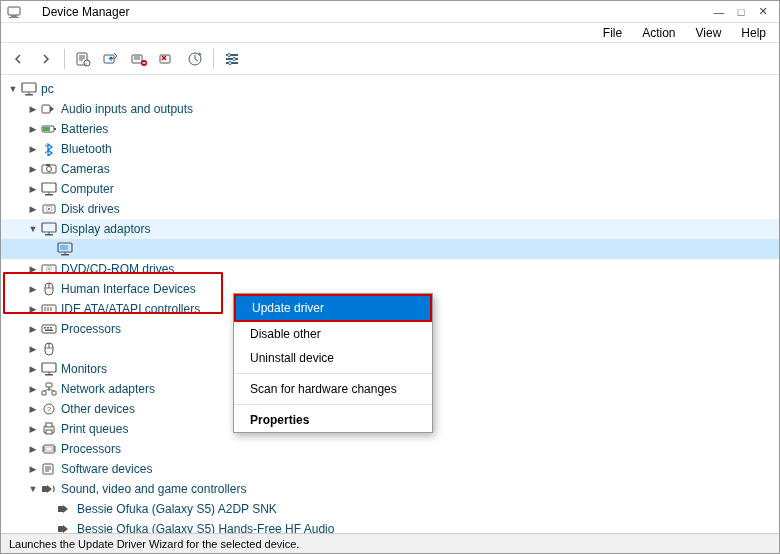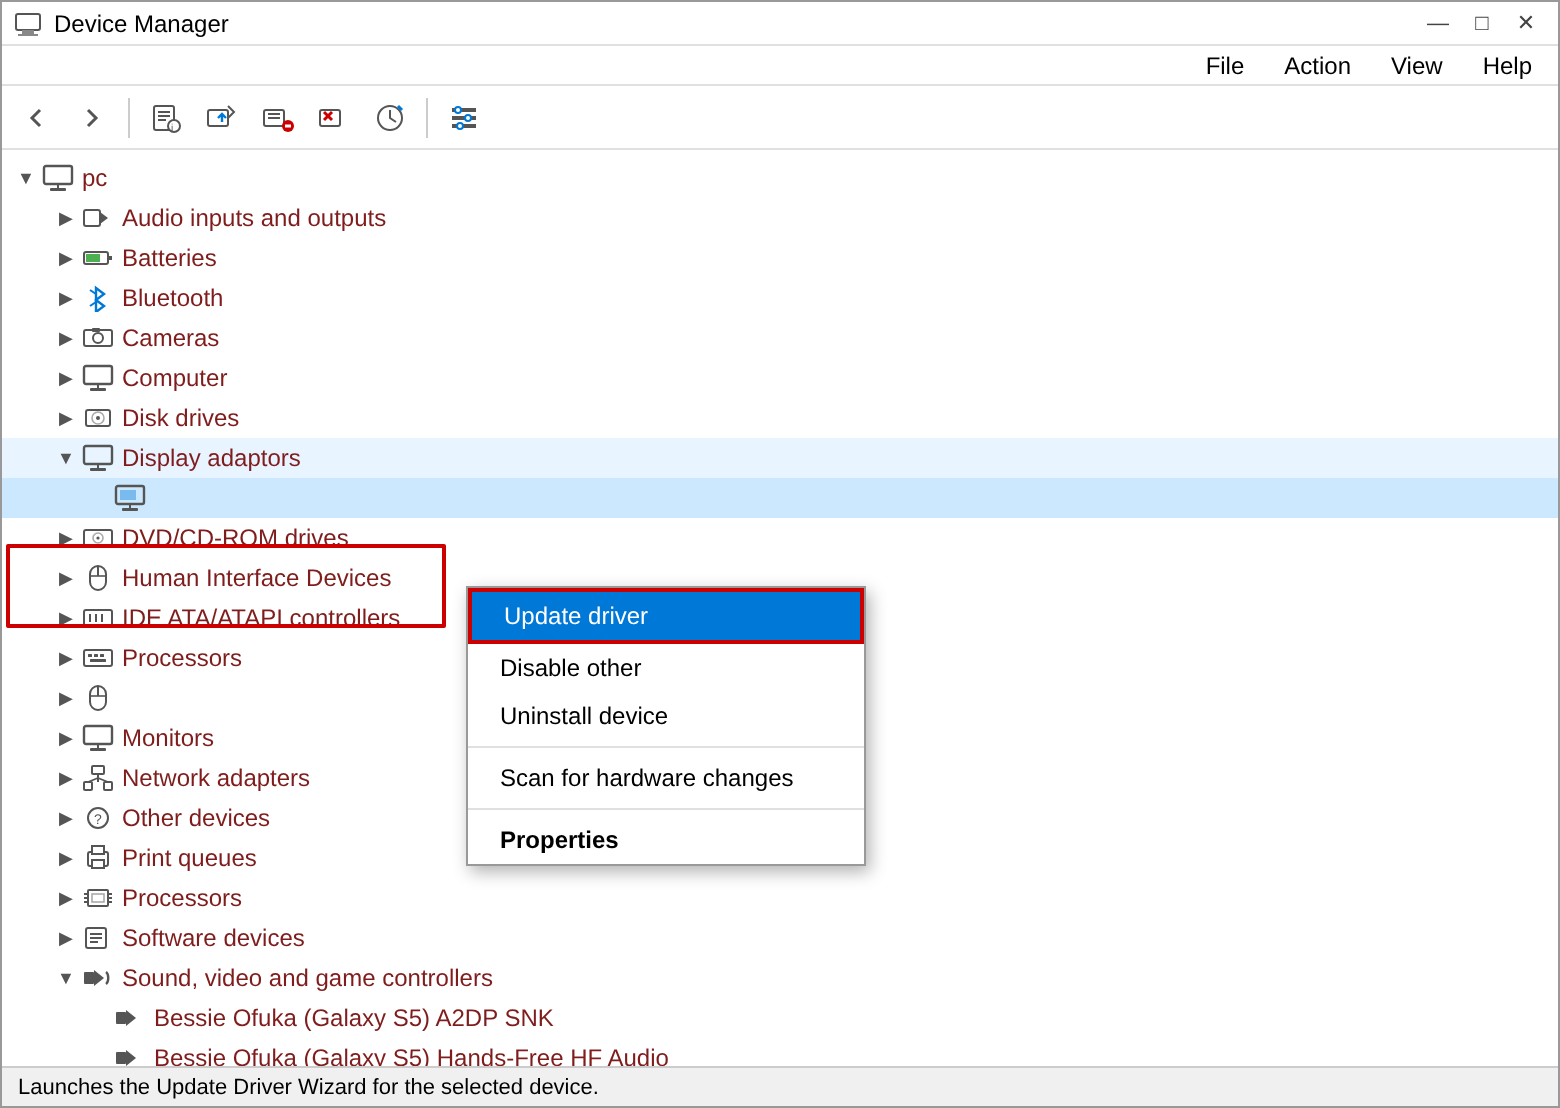--- a/index.html
+++ b/index.html
@@ -25,21 +25,21 @@
       display: flex;
       align-items: center;
       justify-content: space-between;
       padding: 0 6px;
       border-bottom: 1px solid #e0e0e0;
       flex-shrink: 0;
     }
     .title-bar-left {
       display: flex;
       align-items: flex-start;
-      gap: 6px;
+      gap: 21px;
     }
     .title-text {
       font-size: 12px;
       color: #000;
     }
     .title-controls {
       display: flex;
       gap: 2px;
     }
     .title-btn {
@@ -138,21 +138,21 @@
       width: 16px;
       height: 16px;
       margin-right: 4px;
       flex-shrink: 0;
       display: flex;
       align-items: center;
       justify-content: center;
     }
     .item-label {
       font-size: 12px;
-      color: #7f1d1d;
+      color: #0c4a6e;
     }
     .indent-1 { padding-left: 24px; }
     .indent-2 { padding-left: 40px; }
 
     
     .display-adaptors-box {
       position: absolute;
       border: 2px solid #cc0000;
       pointer-events: none;
       border-radius: 1px;

